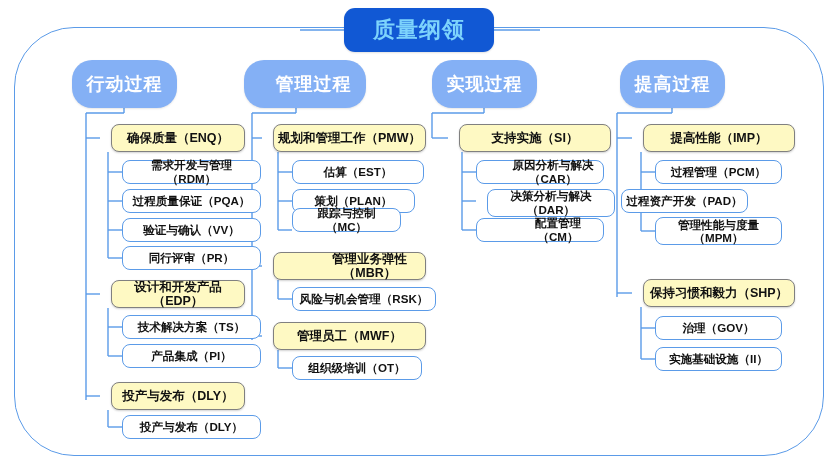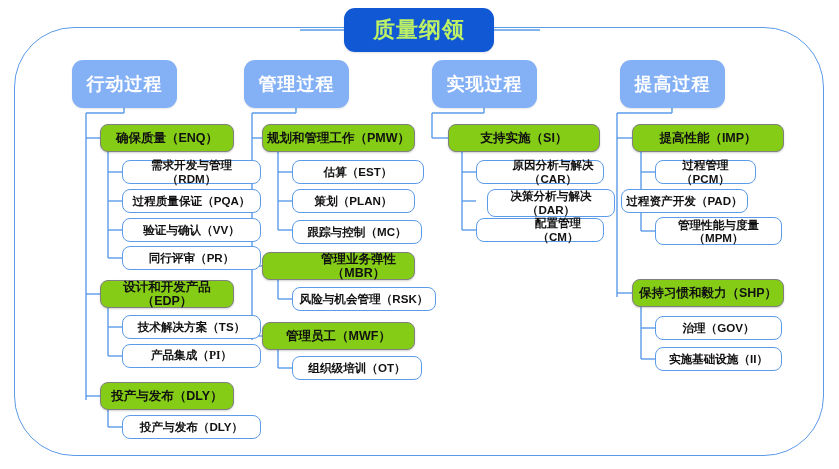--- a/index.html
+++ b/index.html
@@ -18,39 +18,40 @@
   }
 
   
   .wires{position:absolute;left:0;top:0;width:839px;height:469px;pointer-events:none;}
 
   
   .title-box{
     position:absolute;left:344px;top:8px;width:150px;height:44px;
     background:#1158D4;border-radius:11px;
     display:flex;align-items:center;justify-content:center;
-    color:#bef264;font-size:22px;font-weight:700;letter-spacing:1px;
+    color:#7dd3fc;font-size:22px;font-weight:700;letter-spacing:1px;
     box-shadow:0 1px 2px rgba(0,0,0,.12);
   }
 
   
   .col-head{
-    position:absolute;height:48px;background:#84B0F5;border-radius:11px;
+    position:absolute;height:48px;background:#84B0F5;border-radius:20px;
     display:flex;align-items:center;justify-content:center;
     color:#ffffff;font-size:18px;font-weight:700;letter-spacing:1px;
     box-shadow:0 1px 2px rgba(0,0,0,.10);
   }
 
   
   .grp{
-    position:absolute;background:#84cc16;border:1.4px solid #808080;
+    position:absolute;background:#fef9c3;border:1.4px solid #808080;
     border-radius:8px;display:flex;align-items:center;justify-content:center;
     font-size:12.5px;font-weight:700;color:#111111;text-align:center;
     box-sizing:border-box;line-height:1.15;
     box-shadow:0 1px 2px rgba(0,0,0,.18);
+    margin-left:11px;
   }
 
   
   .leaf{
     position:absolute;background:#ffffff;border:1.4px solid #5B9BE8;
     border-radius:8px;display:flex;align-items:center;justify-content:center;
     font-size:11.6px;font-weight:700;color:#111111;text-align:center;
     box-sizing:border-box;line-height:1.2;padding:0 4px;
   }
   .leaf.two-line{line-height:1.15;}
@@ -129,55 +130,55 @@
 
       <line x1="641" y1="307" x2="641" y2="359"></line>
       <line x1="641" y1="328" x2="655" y2="328"></line>
       <line x1="641" y1="359" x2="655" y2="359"></line>
     </g>
   </svg>
 
   <div class="title-box">质量纲领</div>
 
   <div class="col-head" style="left:72px;top:60px;width:105px;">行动过程</div>
-  <div class="col-head" style="left:244px;top:60px;width:105px;">管理过程</div>
+  <div class="col-head" style="left:244px;top:60px;width:105px;padding-left:17px;">管理过程</div>
   <div class="col-head" style="left:432px;top:60px;width:105px;">实现过程</div>
   <div class="col-head" style="left:620px;top:60px;width:105px;">提高过程</div>
 
   <div class="grp" style="left:100px;top:124px;width:134px;height:28px;">确保质量（ENQ）</div>
   <div class="leaf" style="left:122px;top:160px;width:139px;height:24px;">需求开发与管理（RDM）</div>
   <div class="leaf" style="left:122px;top:189px;width:139px;height:24px;">过程质量保证（PQA）</div>
   <div class="leaf" style="left:122px;top:218px;width:139px;height:24px;">验证与确认（VV）</div>
   <div class="leaf" style="left:122px;top:246px;width:139px;height:24px;">同行评审（PR）</div>
 
   <div class="grp" style="left:100px;top:280px;width:134px;height:28px;">设计和开发产品（EDP）</div>
   <div class="leaf" style="left:122px;top:315px;width:139px;height:24px;">技术解决方案（TS）</div>
-  <div class="leaf" style="left:122px;top:344px;width:139px;height:24px;font-family:Liberation Serif, serif;">产品集成（PI）</div>
+  <div class="leaf" style="left:122px;top:344px;width:139px;height:24px;">产品集成（PI）</div>
 
   <div class="grp" style="left:100px;top:382px;width:134px;height:28px;">投产与发布（DLY）</div>
   <div class="leaf" style="left:122px;top:415px;width:139px;height:24px;">投产与发布（DLY）</div>
 
   <div class="grp" style="left:262px;top:124px;width:153px;height:28px;">规划和管理工作（PMW）</div>
   <div class="leaf" style="left:292px;top:160px;width:132px;height:24px;">估算（EST）</div>
   <div class="leaf" style="left:292px;top:189px;width:123px;height:24px;">策划（PLAN）</div>
-  <div class="leaf" style="left:292px;top:220px;width:130px;height:24px;">跟踪与控制（MC）</div>
+  <div class="leaf" style="left:292px;top:208px;width:109px;height:24px;">跟踪与控制（MC）</div>
 
   <div class="grp" style="left:262px;top:252px;width:153px;height:28px;padding-left:40px;">管理业务弹性（MBR）</div>
   <div class="leaf" style="left:292px;top:287px;width:144px;height:24px;">风险与机会管理（RSK）</div>
 
   <div class="grp" style="left:262px;top:322px;width:153px;height:28px;">管理员工（MWF）</div>
   <div class="leaf" style="left:292px;top:356px;width:130px;height:24px;">组织级培训（OT）</div>
 
   <div class="grp" style="left:448px;top:124px;width:152px;height:28px;">支持实施（SI）</div>
   <div class="leaf" style="left:476px;top:160px;width:128px;height:24px;padding-left:30px;">原因分析与解决（CAR）</div>
   <div class="leaf" style="left:476px;top:189px;width:128px;height:28px;margin-left:11px;">决策分析与解决（DAR）</div>
   <div class="leaf" style="left:476px;top:218px;width:128px;height:24px;padding-left:40px;">配置管理（CM）</div>
 
   <div class="grp" style="left:632px;top:124px;width:152px;height:28px;">提高性能（IMP）</div>
-  <div class="leaf" style="left:655px;top:160px;width:101px;height:24px;">过程管理（PCM）</div>
+  <div class="leaf" style="left:655px;top:160px;width:127px;height:24px;">过程管理（PCM）</div>
   <div class="leaf" style="left:621px;top:189px;width:127px;height:24px;">过程资产开发（PAD）</div>
   <div class="leaf two-line" style="left: 655px; top: 217px; width: 127px; height: 28px; white-space: pre-line;">管理性能与度量
 （MPM）</div>
 
   <div class="grp" style="left:632px;top:279px;width:152px;height:28px;">保持习惯和毅力（SHP）</div>
   <div class="leaf" style="left:655px;top:316px;width:127px;height:24px;">治理（GOV）</div>
   <div class="leaf" style="left:655px;top:347px;width:127px;height:24px;">实施基础设施（II）</div>
 
 </div>
 

